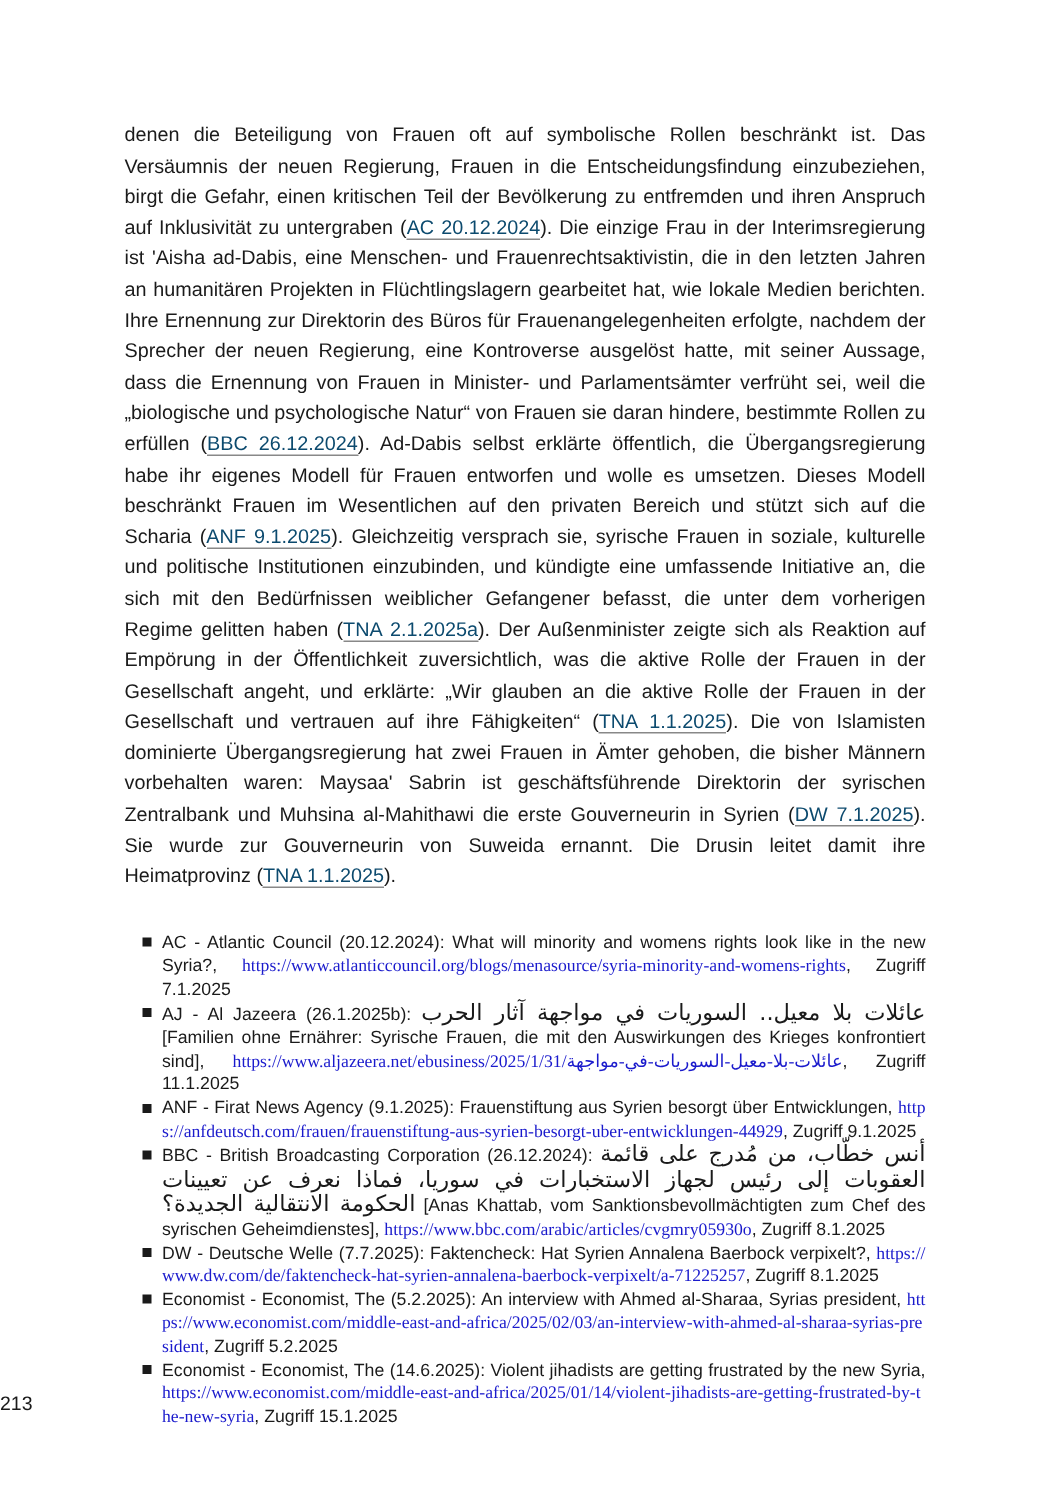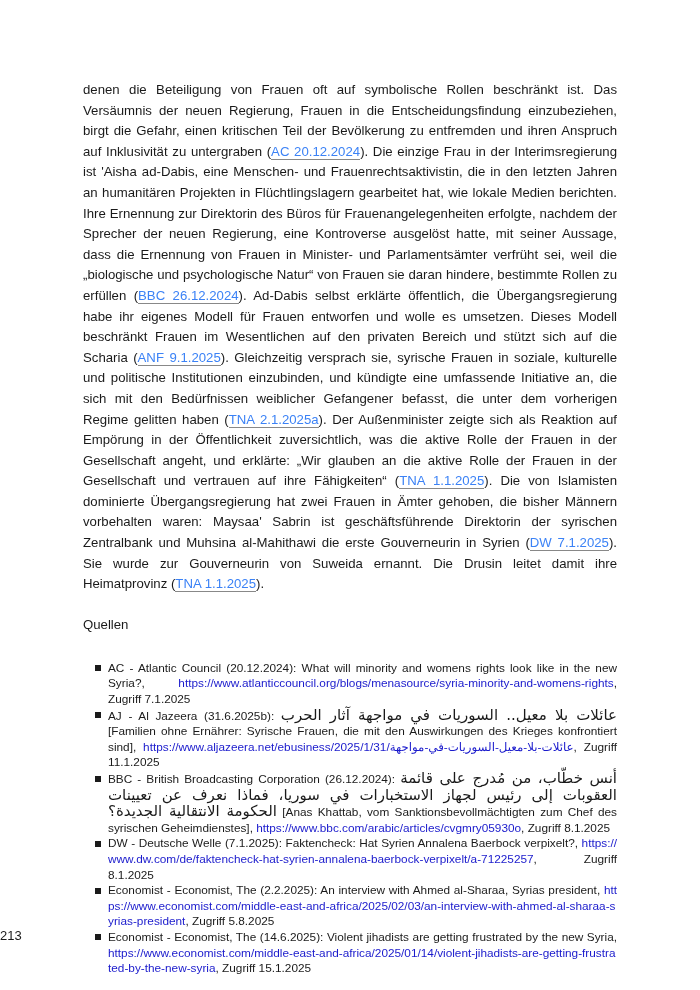--- a/index.html
+++ b/index.html
@@ -1,55 +1,58 @@
 <!DOCTYPE html>
 <html><head>
 <meta charset="utf-8">
 <style>
   html, body { margin: 0; padding: 0; background: #ffffff; }
   body { width: 700px; height: 990px; position: relative; overflow: hidden; font-family: "Liberation Sans", sans-serif; color: #1a1a1a; }
   .page { position: absolute; left: 83px; top: 80px; width: 534px; }
   .body-text { font-size: 13.2px; line-height: 20.6px; text-align: justify; margin: 0; }
-  .cite { text-decoration: none; border-bottom: 1px solid #888888; color: #3b82f6; cursor: pointer; }
+  .cite { text-decoration: none; border-bottom: 1px solid #888888; color: #0c4a6e; cursor: pointer; }
   .heading { font-size: 13.2px; margin: 20px 0 0 0; line-height: 20px; }
   ul.sources { list-style: none; margin: 26px 0 0 0; padding: 0 0 0 12px; }
   ul.sources li { position: relative; padding-left: 13px; font-size: 11.8px; line-height: 15.6px; text-align: justify; margin-bottom: 0; }
   ul.sources li .bullet { position: absolute; left: 0; top: 4.5px; width: 6px; height: 6px; background: #1a1a1a; }
-  a.link { color: #1a1acc; text-decoration: none; word-break: break-all; }
+  a.link { color: #1a1acc; text-decoration: none; word-break: break-all; font-family: Liberation Serif, serif; }
   .ar { font-family: "DejaVu Sans", sans-serif; font-size: 15px; }
   .page-number { position: absolute; top: 928px; left: 0; width: 552px; text-align: left; font-size: 13px; }
 </style>
 </head>
 <body>
 
 <div class="page">
   <p class="body-text"><span>denen die Beteiligung von Frauen oft auf symbolische Rollen beschränkt ist. Das Versäumnis der neuen Regierung, Frauen in die Entscheidungsfindung einzubeziehen, birgt die Gefahr, einen kritischen Teil der Bevölkerung zu entfremden und ihren Anspruch auf Inklusivität zu untergraben (</span><a class="cite">AC 20.12.2024</a><span>). Die einzige Frau in der Interimsregierung ist 'Aisha ad-Dabis, eine Menschen- und Frauenrechtsaktivistin, die in den letzten Jahren an humanitären Projekten in Flüchtlingslagern gearbeitet hat, wie lokale Medien berichten. Ihre Ernennung zur Direktorin des Büros für Frauenangelegenheiten erfolgte, nachdem der Sprecher der neuen Regierung, eine Kontroverse ausgelöst hatte, mit seiner Aussage, dass die Ernennung von Frauen in Minister- und Parlamentsämter verfrüht sei, weil die „biologische und psychologische Natur“ von Frauen sie daran hindere, bestimmte Rollen zu erfüllen (</span><a class="cite">BBC 26.12.2024</a><span>). Ad-Dabis selbst erklärte öffentlich, die Übergangsregierung habe ihr eigenes Modell für Frauen entworfen und wolle es umsetzen. Dieses Modell beschränkt Frauen im Wesentlichen auf den privaten Bereich und stützt sich auf die Scharia (</span><a class="cite">ANF 9.1.2025</a><span>). Gleichzeitig versprach sie, syrische Frauen in soziale, kulturelle und politische Institutionen einzubinden, und kündigte eine umfassende Initiative an, die sich mit den Bedürfnissen weiblicher Gefangener befasst, die unter dem vorherigen Regime gelitten haben (</span><a class="cite">TNA 2.1.2025a</a><span>). Der Außenminister zeigte sich als Reaktion auf Empörung in der Öffentlichkeit zuversichtlich, was die aktive Rolle der Frauen in der Gesellschaft angeht, und erklärte: „Wir glauben an die aktive Rolle der Frauen in der Gesellschaft und vertrauen auf ihre Fähigkeiten“ (</span><a class="cite">TNA 1.1.2025</a><span>). Die von Islamisten dominierte Übergangsregierung hat zwei Frauen in Ämter gehoben, die bisher Männern vorbehalten waren: Maysaa' Sabrin ist geschäftsführende Direktorin der syrischen Zentralbank und Muhsina al-Mahithawi die erste Gouverneurin in Syrien (</span><a class="cite">DW 7.1.2025</a><span>). Sie wurde zur Gouverneurin von Suweida ernannt. Die Drusin leitet damit ihre Heimatprovinz (</span><a class="cite">TNA 1.1.2025</a><span>).</span></p>
 
-  <p class="heading">Quellen</p>
 
   <ul class="sources">
     <li>
       <span class="bullet"></span>
       <span>AC - Atlantic Council (20.12.2024): What will minority and womens rights look like in the new Syria?, </span><a class="link">https://www.atlanticcouncil.org/blogs/menasource/syria-minority-and-womens-rights</a><span>, Zugriff 7.1.2025</span>
     </li>
     <li>
       <span class="bullet"></span>
-      <span>AJ - Al Jazeera (31.6.2025b): </span><span class="ar" dir="rtl">عائلات بلا معيل.. السوريات في مواجهة آثار الحرب</span><span> [Familien ohne Ernährer: Syrische Frauen, die mit den Auswirkungen des Krieges konfrontiert sind], </span><a class="link">https://www.aljazeera.net/ebusiness/2025/1/31/عائلات-بلا-معيل-السوريات-في-مواجهة</a><span>, Zugriff 11.1.2025</span>
+      <span>AJ - Al Jazeera (26.1.2025b): </span><span class="ar" dir="rtl">عائلات بلا معيل.. السوريات في مواجهة آثار الحرب</span><span> [Familien ohne Ernährer: Syrische Frauen, die mit den Auswirkungen des Krieges konfrontiert sind], </span><a class="link">https://www.aljazeera.net/ebusiness/2025/1/31/عائلات-بلا-معيل-السوريات-في-مواجهة</a><span>, Zugriff 11.1.2025</span>
+    </li>
+    <li>
+      <span class="bullet"></span>
+      <span>ANF - Firat News Agency (9.1.2025): Frauenstiftung aus Syrien besorgt über Entwicklungen, </span><a class="link">https://anfdeutsch.com/frauen/frauenstiftung-aus-syrien-besorgt-uber-entwicklungen-44929</a><span>, Zugriff 9.1.2025</span>
     </li>
     <li>
       <span class="bullet"></span>
       <span>BBC - British Broadcasting Corporation (26.12.2024): </span><span class="ar" dir="rtl">أنس خطّاب، من مُدرج على قائمة العقوبات إلى رئيس لجهاز الاستخبارات في سوريا، فماذا نعرف عن تعيينات الحكومة الانتقالية الجديدة؟</span><span> [Anas Khattab, vom Sanktionsbevollmächtigten zum Chef des syrischen Geheimdienstes], </span><a class="link">https://www.bbc.com/arabic/articles/cvgmry05930o</a><span>, Zugriff 8.1.2025</span>
     </li>
     <li>
       <span class="bullet"></span>
-      <span>DW - Deutsche Welle (7.1.2025): Faktencheck: Hat Syrien Annalena Baerbock verpixelt?, </span><a class="link">https://www.dw.com/de/faktencheck-hat-syrien-annalena-baerbock-verpixelt/a-71225257</a><span>, Zugriff 8.1.2025</span>
+      <span>DW - Deutsche Welle (7.7.2025): Faktencheck: Hat Syrien Annalena Baerbock verpixelt?, </span><a class="link">https://www.dw.com/de/faktencheck-hat-syrien-annalena-baerbock-verpixelt/a-71225257</a><span>, Zugriff 8.1.2025</span>
     </li>
     <li>
       <span class="bullet"></span>
-      <span>Economist - Economist, The (2.2.2025): An interview with Ahmed al-Sharaa, Syrias president, </span><a class="link">https://www.economist.com/middle-east-and-africa/2025/02/03/an-interview-with-ahmed-al-sharaa-syrias-president</a><span>, Zugriff 5.8.2025</span>
+      <span>Economist - Economist, The (5.2.2025): An interview with Ahmed al-Sharaa, Syrias president, </span><a class="link">https://www.economist.com/middle-east-and-africa/2025/02/03/an-interview-with-ahmed-al-sharaa-syrias-president</a><span>, Zugriff 5.2.2025</span>
     </li>
     <li>
       <span class="bullet"></span>
       <span>Economist - Economist, The (14.6.2025): Violent jihadists are getting frustrated by the new Syria, </span><a class="link">https://www.economist.com/middle-east-and-africa/2025/01/14/violent-jihadists-are-getting-frustrated-by-the-new-syria</a><span>, Zugriff 15.1.2025</span>
     </li>
   </ul>
 </div>
 
 <div class="page-number">213</div>
 

